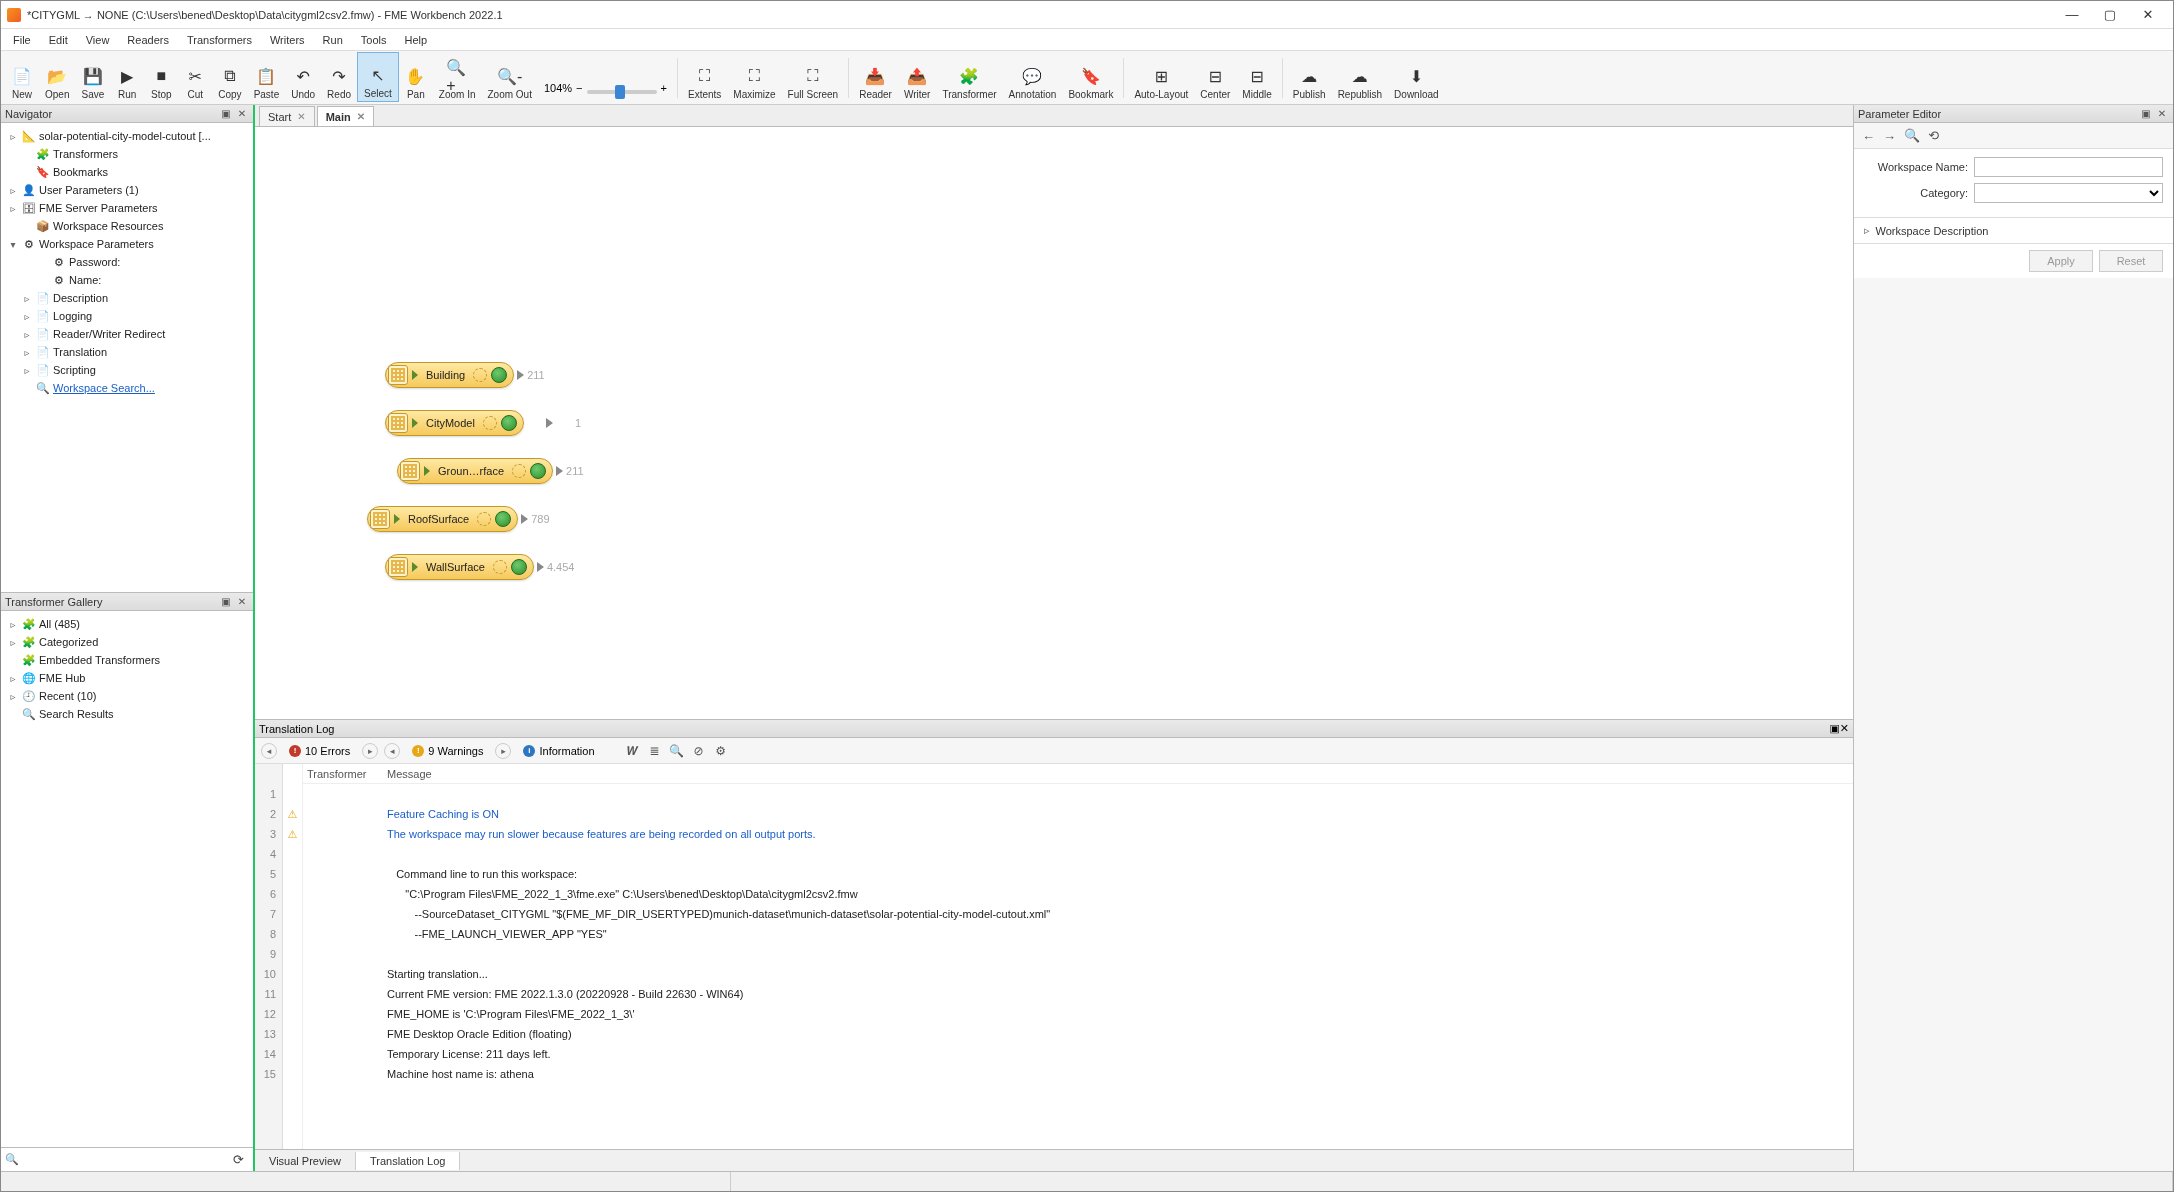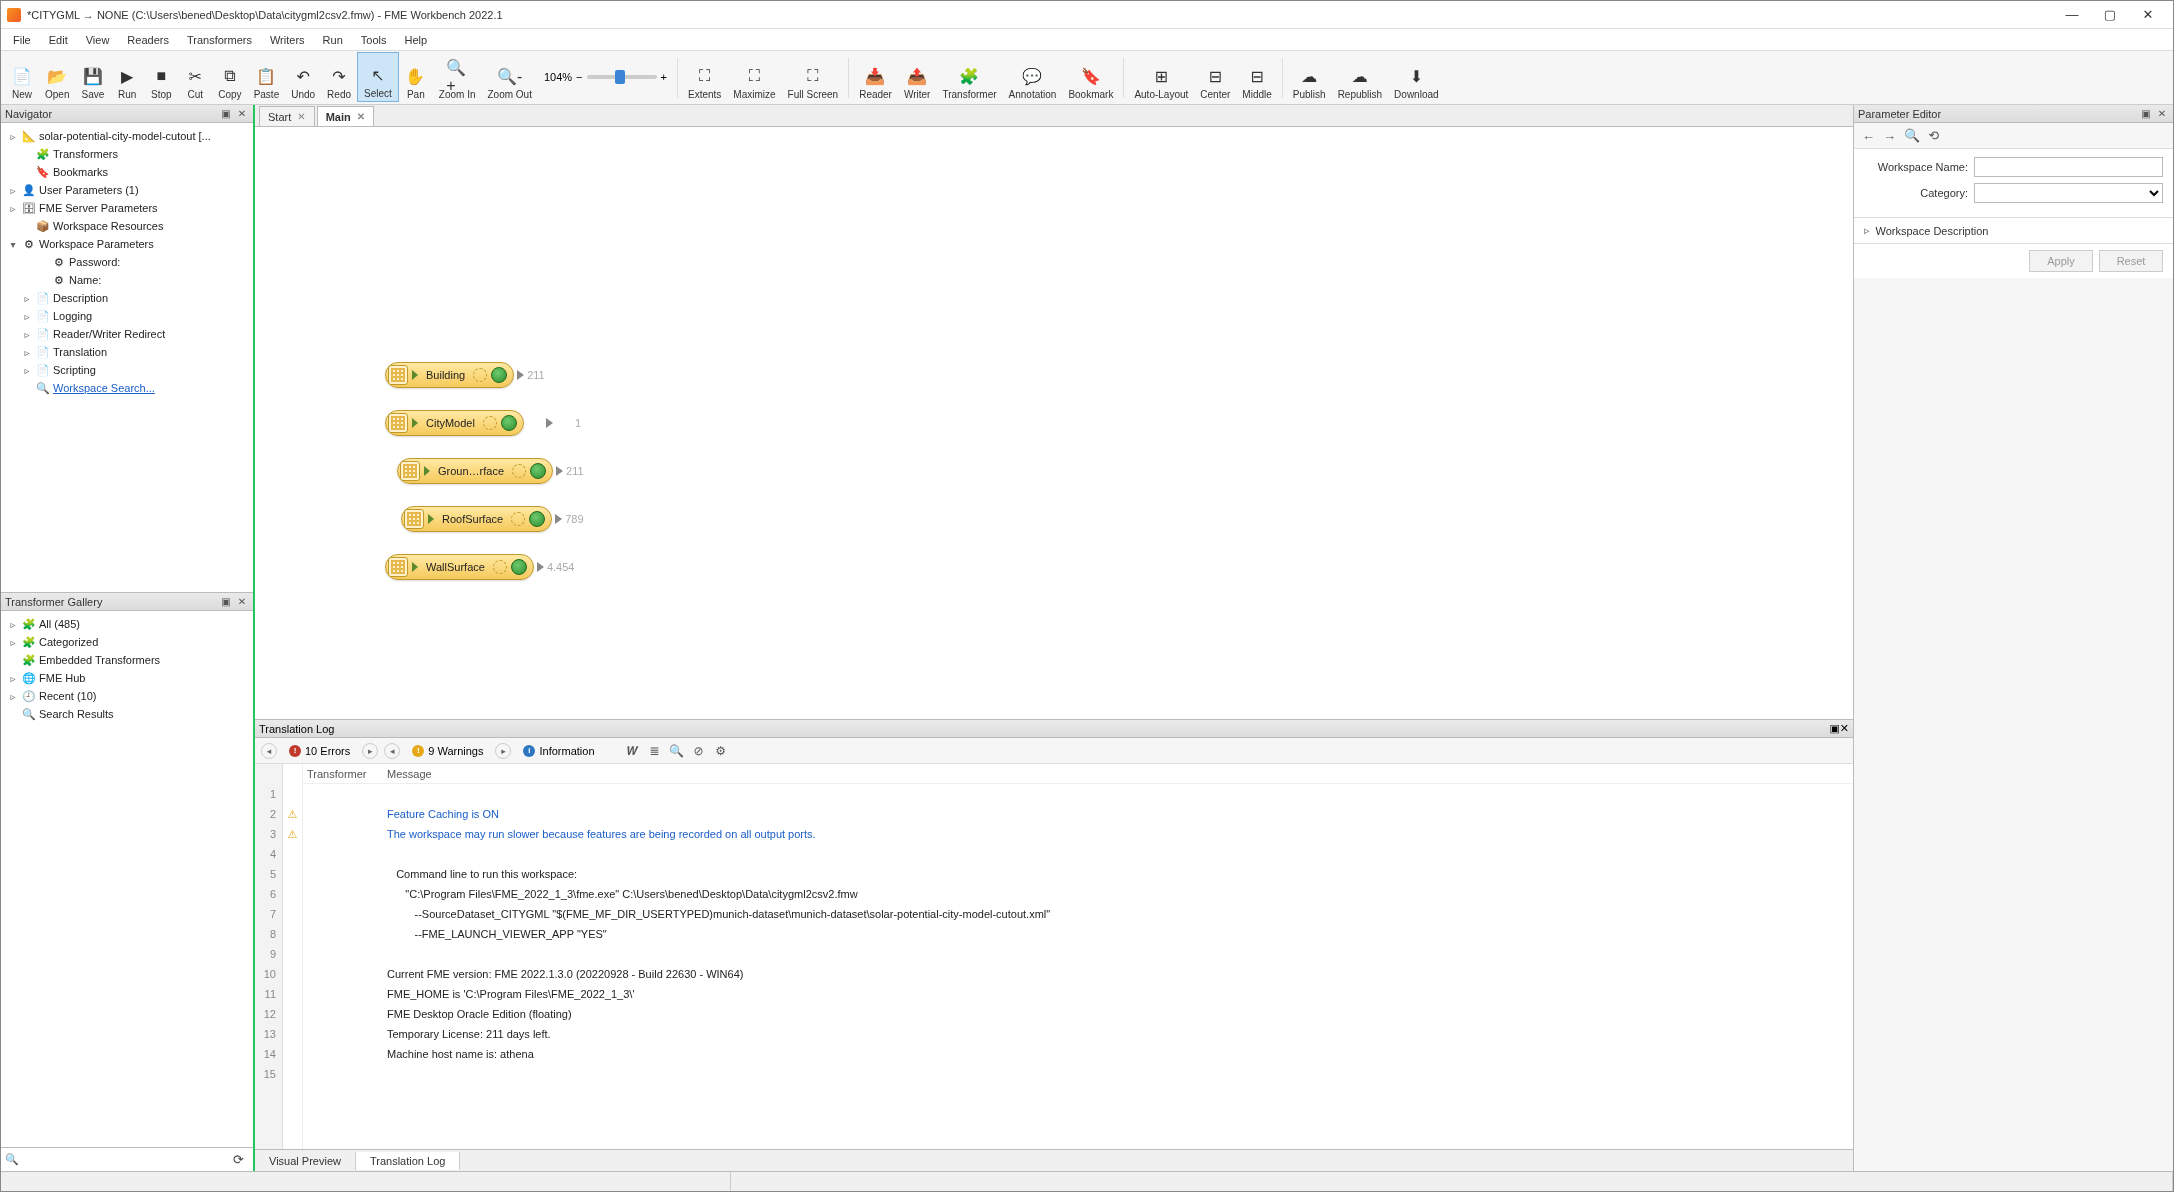--- a/index.html
+++ b/index.html
@@ -13,21 +13,21 @@
 
 .menubar { display: flex; align-items: center; height: 22px; background: #fff; padding: 0 4px; gap: 2px; border-bottom: 1px solid #ddd; }
 .menubar .menu-item { padding: 2px 8px; color: #333; }
 
 .toolbar { display: flex; align-items: flex-end; height: 54px; background: #f6f6f6; border-bottom: 1px solid #ccc; padding: 2px 4px; gap: 0; }
 .toolbar .tool { display: flex; flex-direction: column; align-items: center; justify-content: flex-end; padding: 2px 6px; min-width: 34px; height: 50px; color: #333; }
 .toolbar .tool.selected { background: #cde6f7; border: 1px solid #7ab3e0; }
 .toolbar .tool .icon { width: 22px; height: 22px; margin-bottom: 2px; display: flex; align-items: center; justify-content: center; font-size: 16px; }
 .toolbar .tool .label { font-size: 10px; white-space: nowrap; }
 .toolbar .sep { width: 1px; height: 40px; background: #ddd; margin: 4px 4px; }
-.toolbar .zoom-slider { display: flex; align-items: center; height: 50px; padding: 8px 6px; gap: 4px; }
+.toolbar .zoom-slider { display: flex; align-items: flex-end; height: 50px; padding: 8px 6px; gap: 4px; }
 .toolbar .slider-track { width: 70px; height: 4px; background: #ccc; position: relative; border-radius: 2px; }
 .toolbar .slider-thumb { position: absolute; left: 40%; top: -5px; width: 10px; height: 14px; background: #3a86d4; border-radius: 2px; }
 
 .body { flex: 1; display: flex; overflow: hidden; }
 
 .left-col { width: 254px; display: flex; flex-direction: column; border-right: 2px solid #22c55e; background: #f6f6f6; }
 .panel-header { display: flex; align-items: center; height: 18px; background: linear-gradient(#eaeaea,#dcdcdc); border-bottom: 1px solid #bbb; padding: 0 4px; color: #333; }
 .panel-header .title { flex: 1; font-size: 11px; }
 .panel-header .pbtn { width: 14px; height: 14px; display: flex; align-items: center; justify-content: center; color: #555; margin-left: 2px; font-size: 10px; }
 
@@ -432,21 +432,21 @@
             <div class="pill">
               <span class="grid-ic"></span>
               <span class="play"></span>
               <span class="name">Groun…rface</span>
               <span class="gear"></span>
               <span class="db"></span>
             </div>
             <span class="out"></span>
             <span class="count">211</span>
           </div>
-          <div class="feature" style="left: 146px; top: 379px;">
+          <div class="feature" style="left: 112px; top: 379px;">
             <div class="pill">
               <span class="grid-ic"></span>
               <span class="play"></span>
               <span class="name">RoofSurface</span>
               <span class="gear"></span>
               <span class="db"></span>
             </div>
             <span class="out"></span>
             <span class="count">789</span>
           </div>
@@ -537,20 +537,21 @@
             </div>
           <div class="ln"></div>
               <div class="ln blue">Feature Caching is ON</div>
               <div class="ln blue">The workspace may run slower because features are being recorded on all output ports.</div>
               <div class="ln"></div>
               <div class="ln">   Command line to run this workspace:</div>
               <div class="ln">      "C:\Program Files\FME_2022_1_3\fme.exe" C:\Users\bened\Desktop\Data\citygml2csv2.fmw</div>
               <div class="ln">         --SourceDataset_CITYGML "$(FME_MF_DIR_USERTYPED)munich-dataset\munich-dataset\solar-potential-city-model-cutout.xml"</div>
               <div class="ln">         --FME_LAUNCH_VIEWER_APP "YES"</div>
               <div class="ln"></div>
+              <div class="ln">Starting translation...</div>
               <div class="ln">Current FME version: FME 2022.1.3.0 (20220928 - Build 22630 - WIN64)</div>
               <div class="ln">FME_HOME is 'C:\Program Files\FME_2022_1_3\'</div>
               <div class="ln">FME Desktop Oracle Edition (floating)</div>
               <div class="ln">Temporary License: 211 days left.</div>
               <div class="ln">Machine host name is: athena</div>
             </div>
         </div>
       </div>
 
       <div class="bottom-tabs" id="bottom-tabs">

